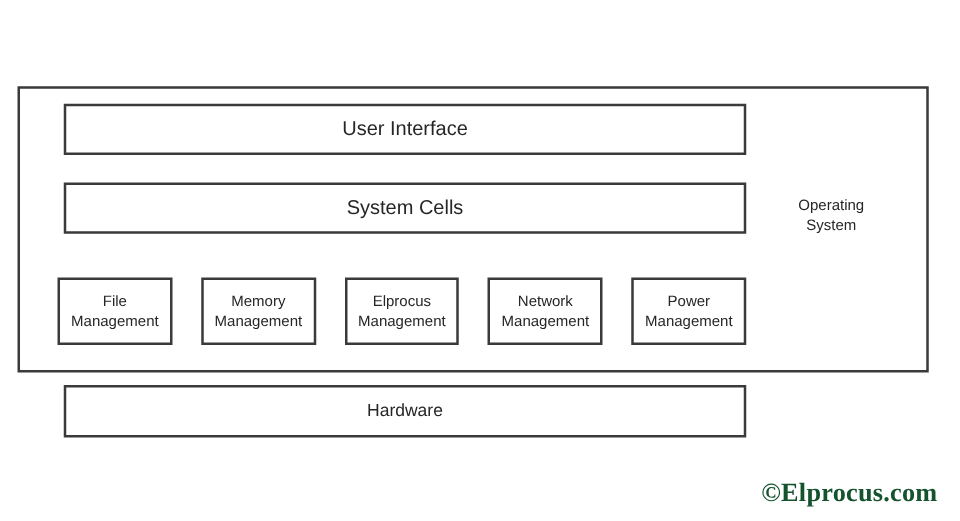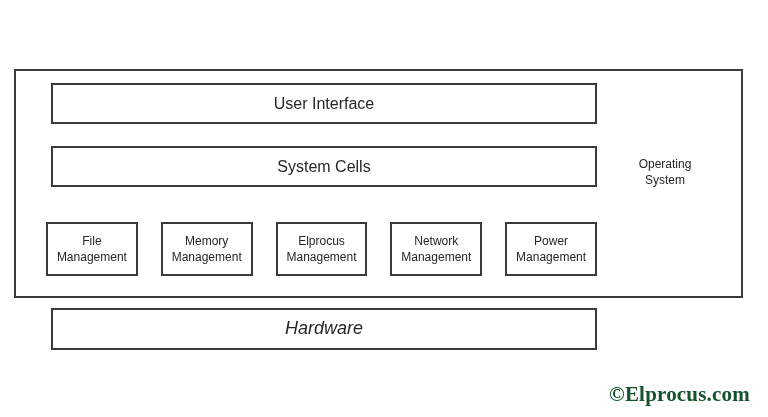--- a/index.html
+++ b/index.html
@@ -109,22 +109,21 @@
     font-size: 12px;
     line-height: 1.35;
   }
 
   
   #hardware {
     left: 51px;
     top: 308px;
     width: 546px;
     height: 42px;
-    font-size: 18px;
-    font-style: italic;
+    font-size: 14px;
   }
 
   
   #watermark {
     position: absolute;
     right: 18px;
     top: 382px;
     font-family: "Liberation Serif", serif;
     font-weight: bold;
     font-size: 21px;

